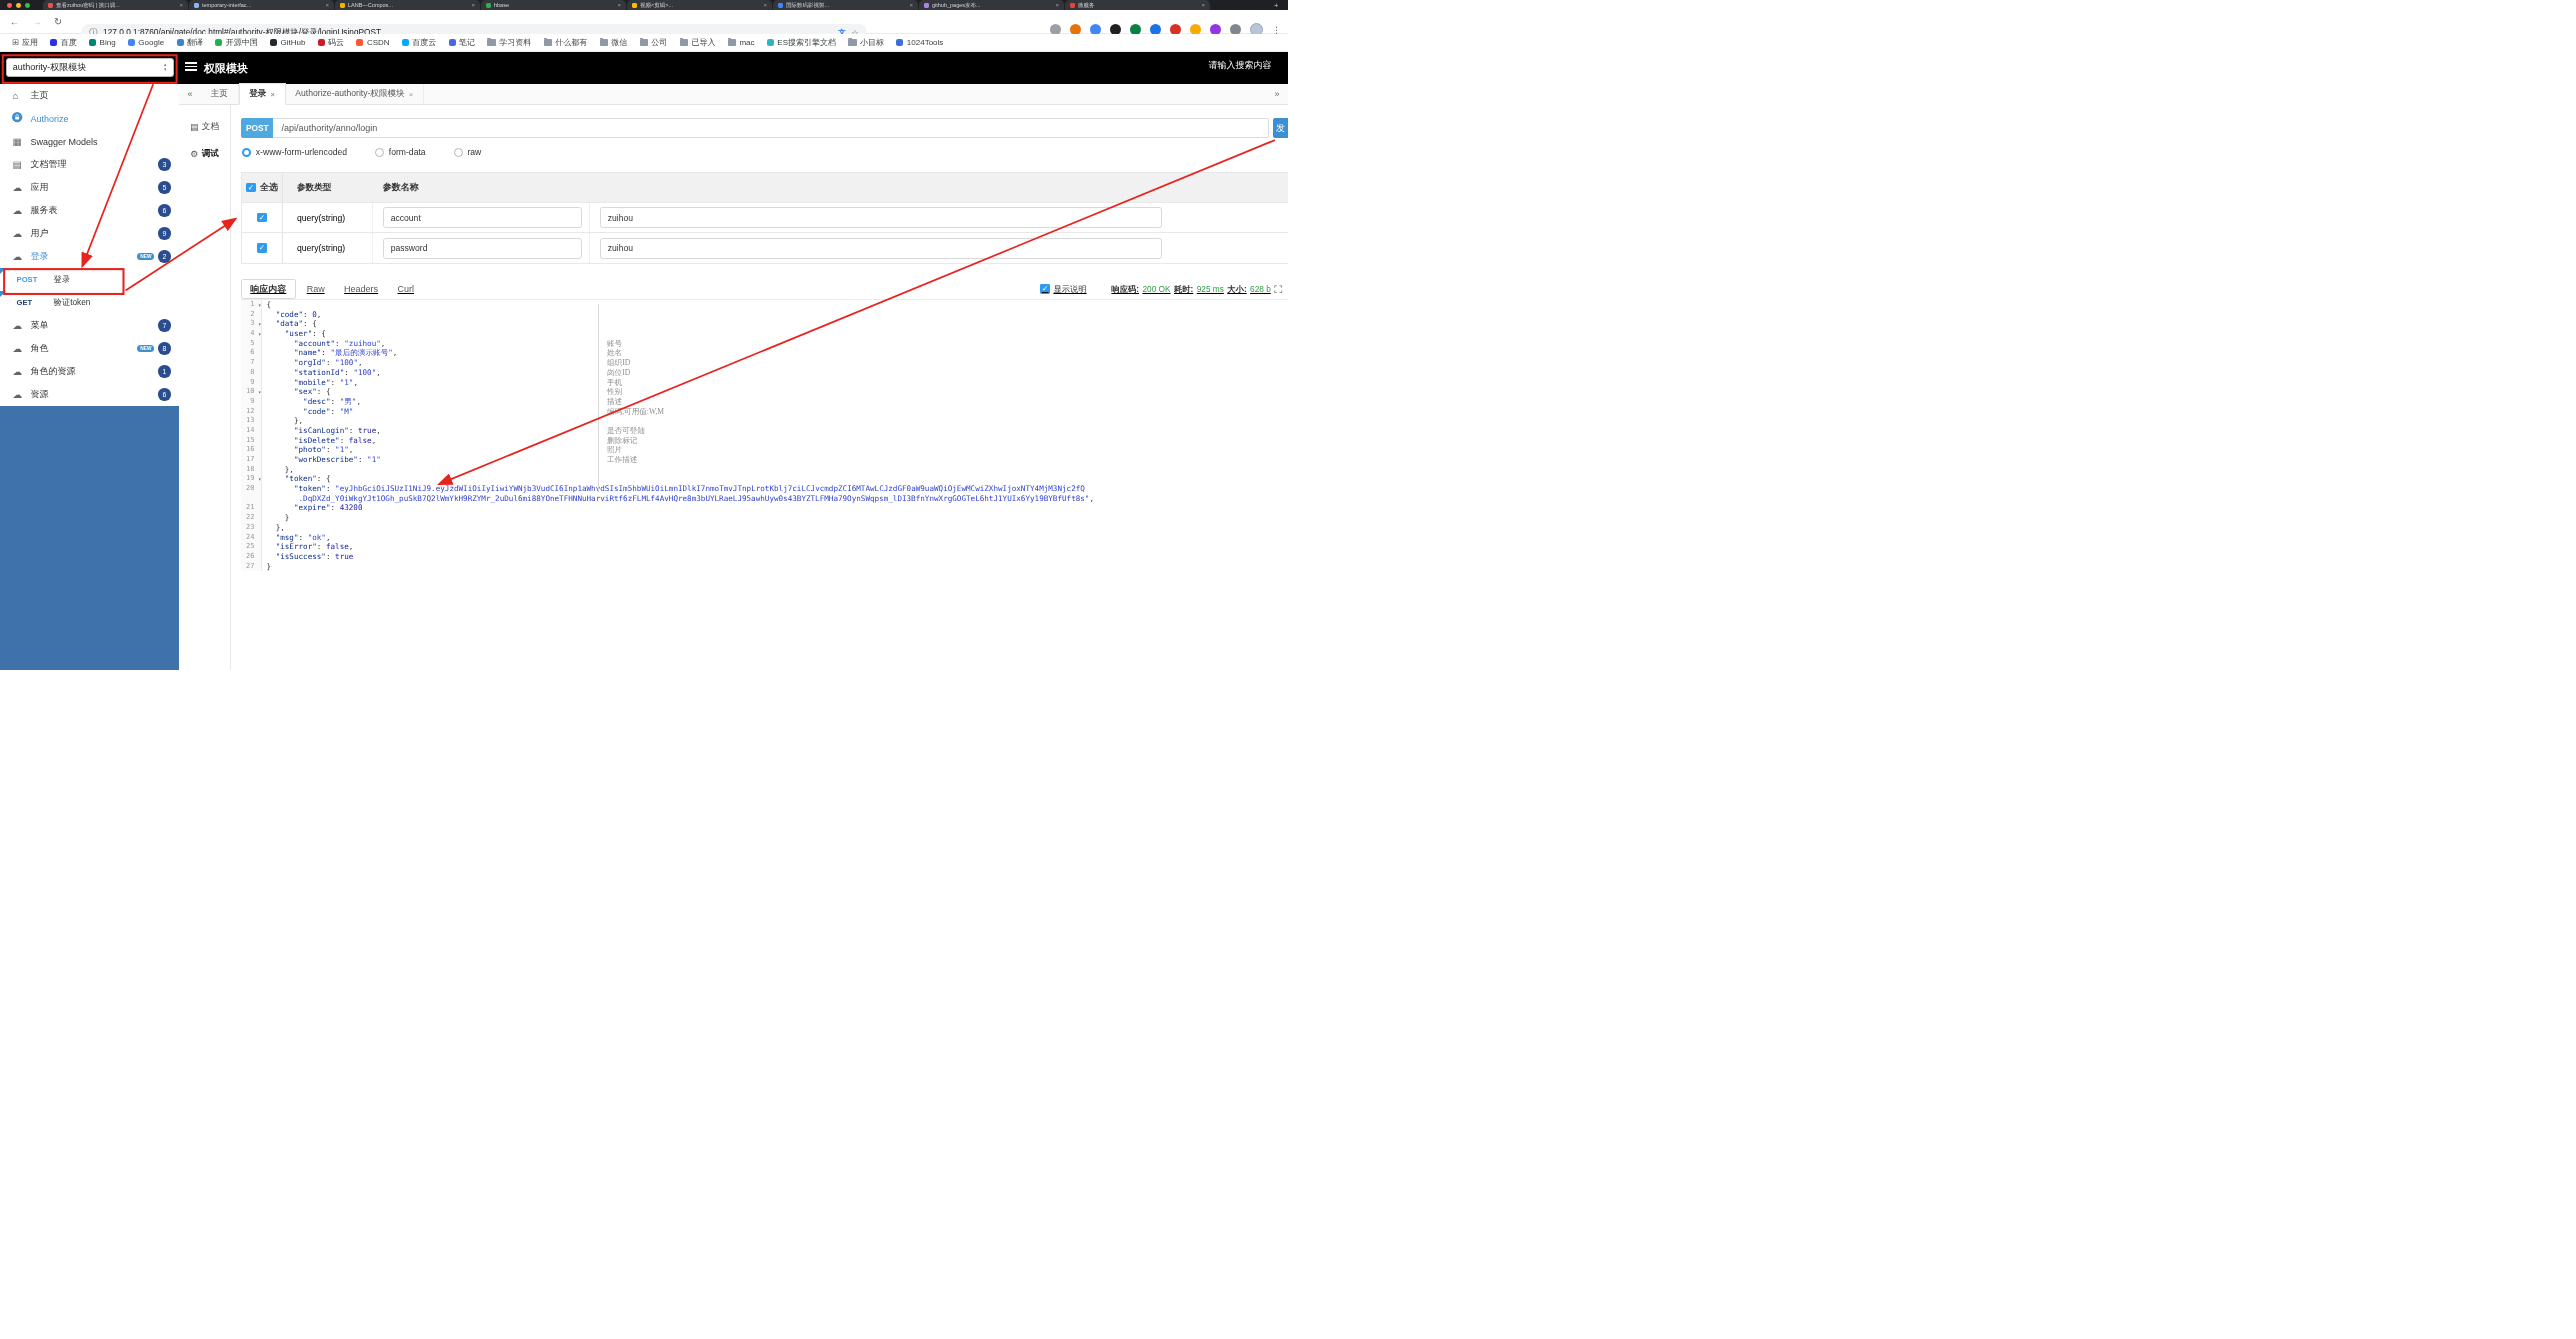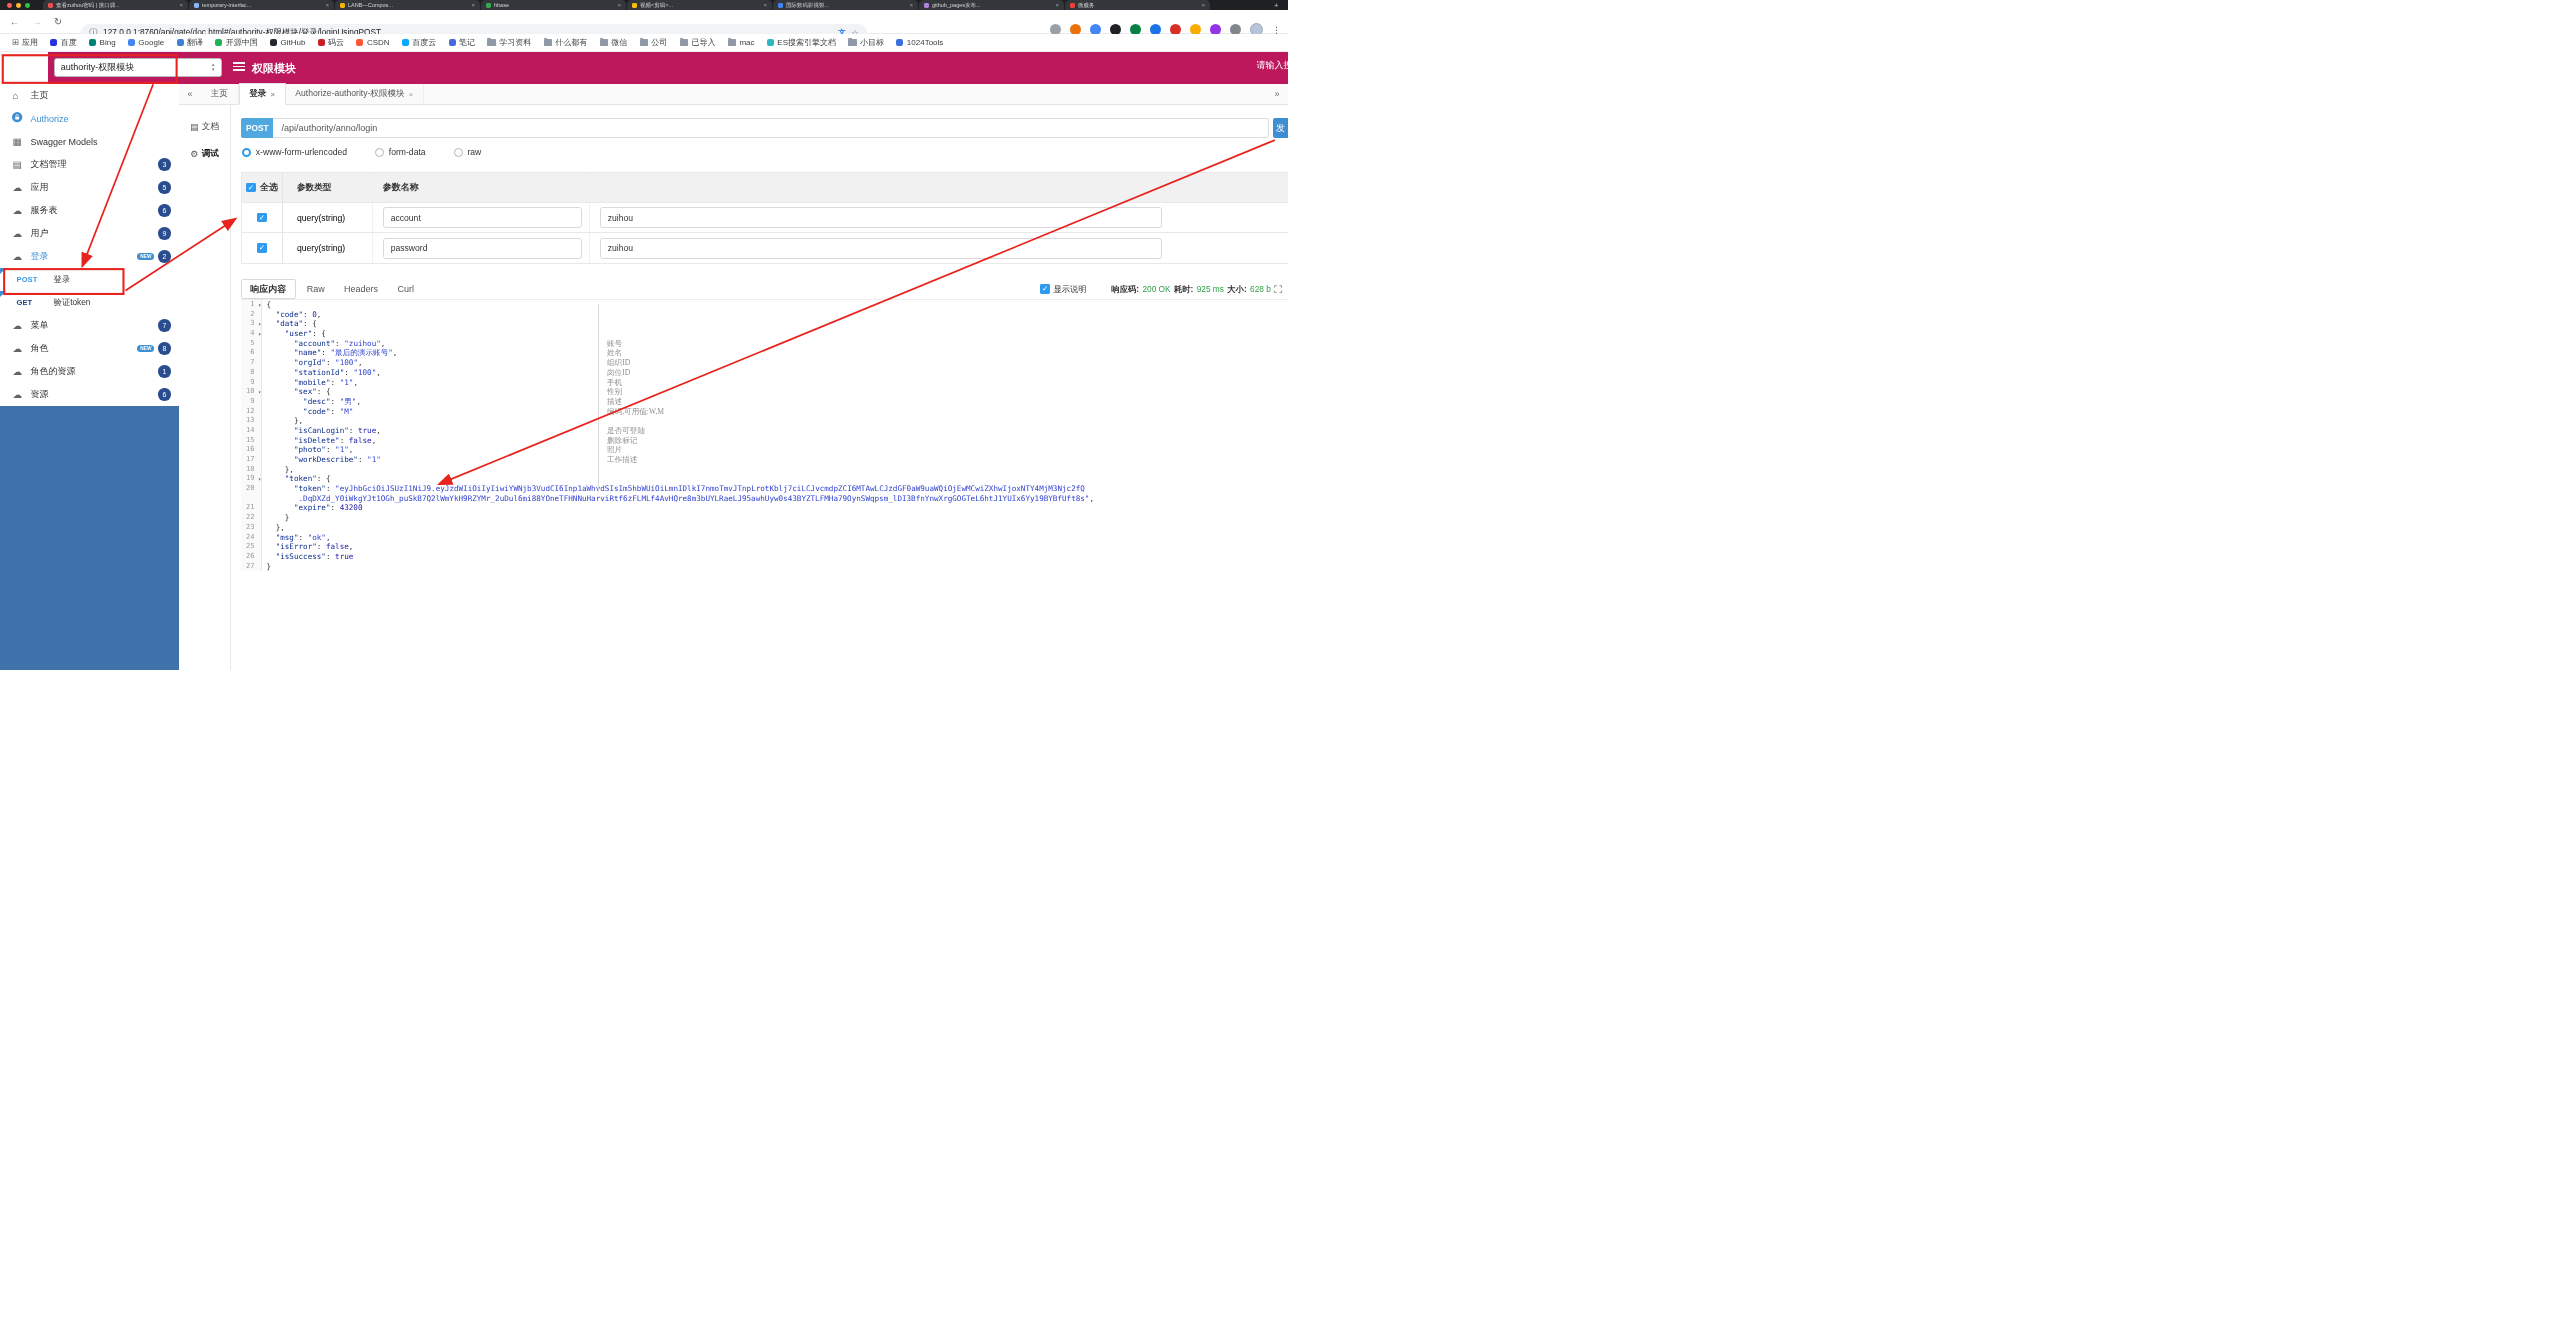--- a/index.html
+++ b/index.html
@@ -35,21 +35,21 @@
   
   #bookmarks{position:absolute;left:0;top:34px;width:100%;height:18px;background:#fff;border-bottom:0.7px solid #ececec;
              display:flex;align-items:center;padding-left:5.5px;}
   .bm{display:flex;align-items:center;gap:3.4px;padding:0 6.2px;font-size:8px;color:#3c4043;white-space:nowrap;}
   .bm-dot{width:7px;height:7px;border-radius:2.1px;flex:none;}
   .bm-folder{width:8.3px;height:6.2px;background:#8f9aa6;border-radius:0.7px;position:relative;flex:none;}
   .bm-folder::before{content:"";position:absolute;left:0;top:-1.4px;width:3.4px;height:1.4px;background:#8f9aa6;border-radius:0.7px 0.7px 0 0;}
   .bm-apps{color:#5f6368;font-size:8.3px;line-height:1;}
 
   
-  #appheader{position:absolute;left:0;top:52px;width:100%;height:32px;background:#be185d;margin-left:48px;}
+  #appheader{position:absolute;left:0;top:52px;width:100%;height:32px;background:#000000;}
   #module-select{position:absolute;left:5.5px;top:6.2px;width:168px;height:19.3px;background:#fff;border:0.7px solid #b9b9b9;
                  border-radius:2.8px;font-size:9px;color:#222;display:flex;align-items:center;padding:0 6.2px;}
   .stepper{margin-left:auto;color:#777;font-size:4.8px;line-height:1;display:flex;flex-direction:column;align-items:center;}
   #hamburger{position:absolute;left:185px;top:10.3px;width:12.4px;}
   #hamburger i{display:block;height:1.4px;background:#fff;margin:0 0 2.1px 0;}
   #apptitle{position:absolute;left:204px;top:9px;color:#fff;font-size:11px;font-weight:bold;}
   #searchinput{position:absolute;right:16.6px;top:8.3px;width:90px;background:transparent;border:none;outline:none;
                color:#fff;font-size:9px;text-align:right;}
   #searchinput::placeholder{color:#fff;opacity:1;}
 
@@ -106,21 +106,21 @@
   .tcell1{width:41px;justify-content:center;gap:4.1px;border-right:0.7px solid #e4e4e4;}
   .thead .tcell1{border-right:0.7px solid #e4e4e4;}
   .tcell2{width:90px;padding-left:14px;border-right:0.7px solid #f0f0f0;font-size:8.6px;}
   .tcell3{width:217px;padding-left:9.7px;border-right:0.7px solid #f0f0f0;}
   .tcell4{flex:1;padding-left:9.7px;}
   .cbx{width:9.7px;height:9.7px;background:#2d9bf0;border-radius:1.4px;color:#fff;font-size:7.6px;line-height:9.7px;text-align:center;flex:none;}
   .pinput{height:21px;border:0.7px solid #d9d9d9;border-radius:2.8px;padding:0 7px;font-size:8.6px;color:#333;width:199px;
           outline:none;background:#fff;font-family:inherit;}
   .pval{width:562px;}
 
-  #respbar{position:absolute;left:62px;top:195px;right:0;height:21px;display:flex;align-items:center;border-bottom:0.7px solid #ececec;}
+  #respbar{position:absolute;left:62px;top:195px;right:0;height:21px;display:flex;align-items:center;border-bottom:0.7px solid #ececec;text-decoration:underline;}
   .rtab{padding:2.8px 8.3px;font-size:9px;color:#555;margin-right:2.8px;}
   .rtab.active{border:0.7px solid #d9d9d9;border-radius:2.1px;font-weight:bold;color:#333;background:#fff;}
   #respmeta{margin-left:auto;display:flex;align-items:center;gap:3.4px;padding-right:5.5px;font-size:8.3px;color:#333;}
   .meta-label{font-weight:bold;}
   .meta-val{color:#2f9e44;}
   #descgap{width:18px;}
 
   #codearea{position:absolute;left:62px;top:216px;right:0;bottom:0;overflow:hidden;background:#fff;}
   #ann-divider{position:absolute;left:357px;top:4.1px;height:188px;border-left:0.7px solid #d8d8d8;}
   .crow{position:relative;display:flex;height:9.7px;}

